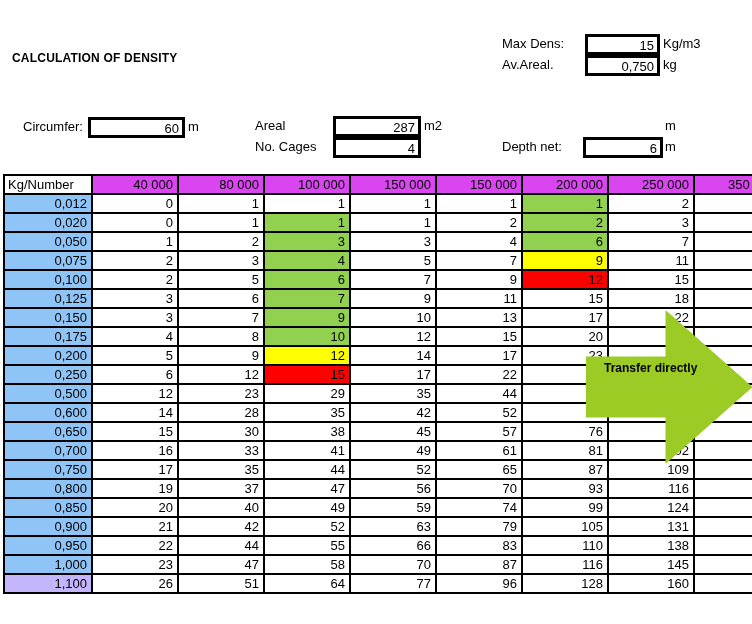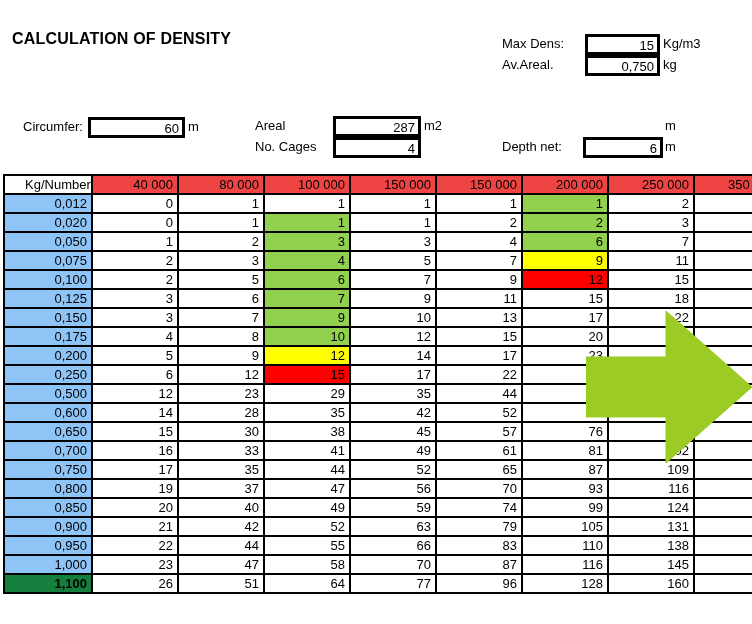--- a/index.html
+++ b/index.html
@@ -11,22 +11,22 @@
     position: relative;
     font-family: "Liberation Sans", sans-serif;
     font-size: 13px;
     color: #000000;
     overflow: hidden;
   }
 
   
   #title {
     position: absolute;
-    left: 12px; top: 30px;
-    font-size: 16px;
+    left: 12px; top: 51px;
+    font-size: 12px;
     font-weight: bold;
     letter-spacing: 0.2px;
   }
 
   
   .fieldbox {
     border: 3px solid #000000;
     background: #ffffff;
     box-sizing: border-box;
     text-align: right;
@@ -78,24 +78,24 @@
   #grid td, #grid th {
     height: 17px;
     padding: 0 4px 0 2px;
     text-align: right;
     font-weight: normal;
     background: #ffffff;
     white-space: nowrap;
     overflow: hidden;
     line-height: 17px;
   }
-  #grid th.hdr            { background: #ef4444; }
-  #grid th.corner         { background: #ffffff; text-align: left; padding-left: 20px; }
+  #grid th.hdr            { background: #d946ef; }
+  #grid th.corner         { background: #ffffff; text-align: left; padding-left: 3px; }
   #grid td.rowlab         { background: #8FC4F7; }
-  #grid tr.lastrow td.rowlab { background: #15803d; font-weight: bold; }
+  #grid tr.lastrow td.rowlab { background: #c4b5fd; }
   #grid td.green          { background: #92D050; }
   #grid td.yellow         { background: #FFFF00; }
   #grid td.red            { background: #FF0000; }
 
   
   #arrow {
     position: absolute;
     left: 586px; top: 311px;
     width: 166px; height: 152px;
     pointer-events: none;
@@ -397,13 +397,14 @@
         <td>160</td>
         <td>224</td>
       </tr>
     </tbody>
 </table>
 
 <svg id="arrow" viewBox="0 0 166 152" preserveAspectRatio="none">
   <polygon id="arrow-shape" points="0,46 80,46 80,0 166,76 80,152 80,106 0,106" fill="#9BCB24" stroke="#9BCB24" stroke-width="1"></polygon>
 </svg>
 <div id="arrow-text">
+  <div>Transfer directly</div>
 </div>
 
 </body></html>

